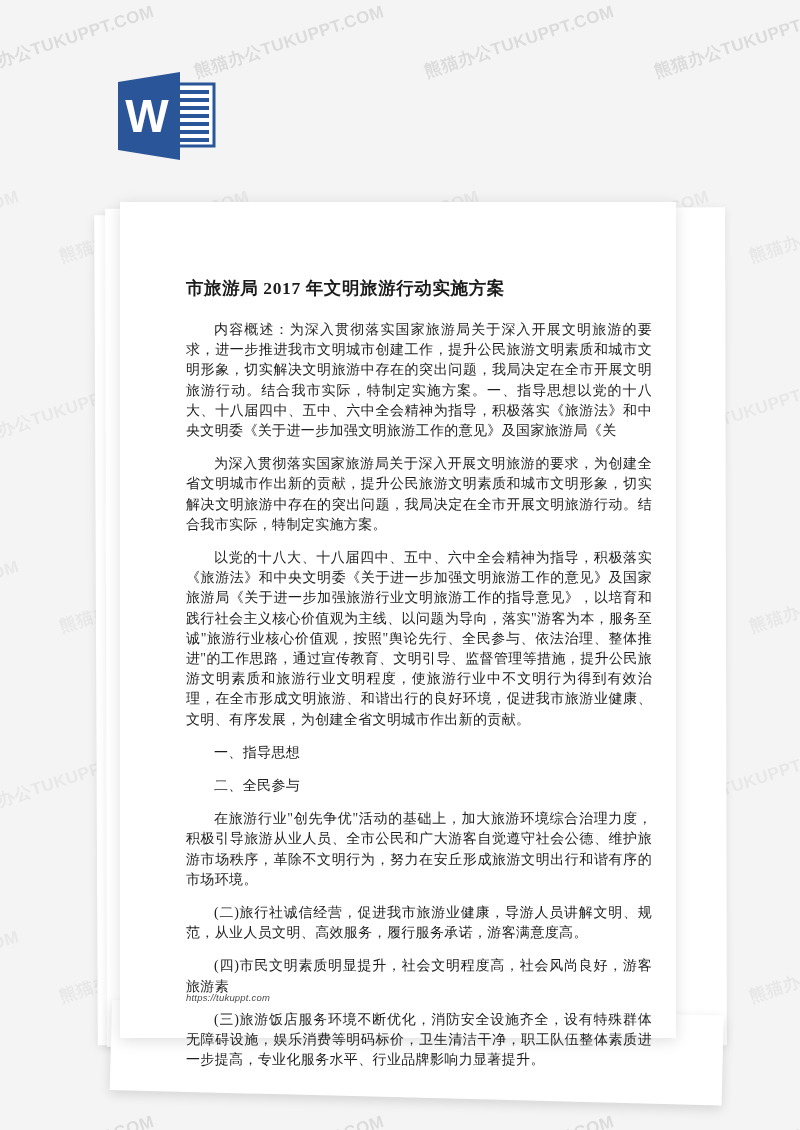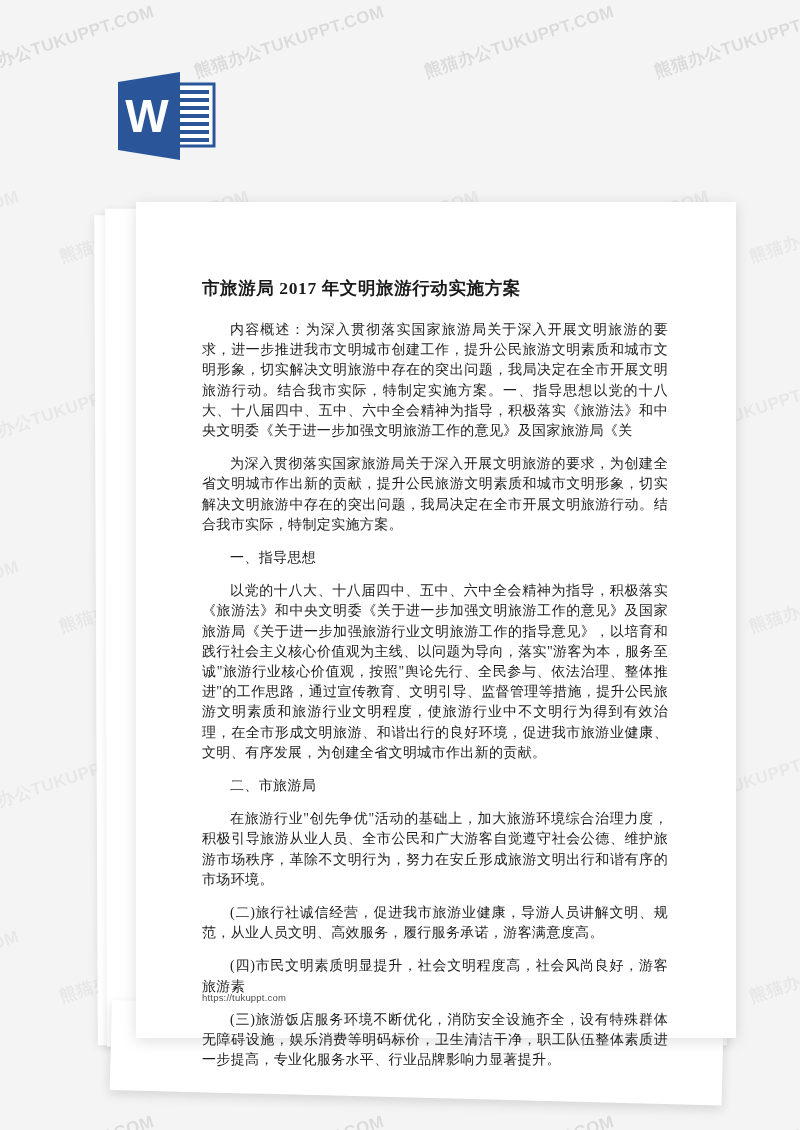--- a/index.html
+++ b/index.html
@@ -99,25 +99,24 @@
     top: 1000px;
     width: 612px;
     height: 90px;
     box-shadow: 0 4px 12px rgba(0,0,0,0.13);
     transform: rotate(1.45deg);
     transform-origin: left top;
   }
   #sheet-front {
     left: 120px;
     top: 202px;
-    width: 600px;
+    width: 556px;
     height: 836px;
     box-shadow: 0 3px 14px rgba(0,0,0,0.13);
     z-index: 3;
-    margin-left: 16px;
   }
 
   
   #doc-content {
     position: absolute;
     left: 0;
     top: 0;
     width: 600px;
     height: 836px;
     padding: 0;
@@ -157,20 +156,21 @@
   }
 
   #doc-url {
     position: absolute;
     left: 66px;
     top: 790px;
     font-family: "Liberation Sans", "DejaVu Sans", sans-serif;
     font-size: 9.5px;
     color: #4a4a4a;
     letter-spacing: 0.2px;
+    font-style: italic;
   }
 
   
   #watermark-front {
     position: absolute;
     inset: 0;
     z-index: 20;
     pointer-events: none;
     overflow: hidden;
   }
@@ -219,23 +219,23 @@
   <div class="sheet" id="sheet-tilted"></div>
 
   <div class="sheet" id="sheet-front">
     <div id="doc-content">
 
       <div id="doc-title">市旅游局 2017 年文明旅游行动实施方案</div>
 
       <div id="body-blocks">
         <p class="para">内容概述：为深入贯彻落实国家旅游局关于深入开展文明旅游的要求，进一步推进我市文明城市创建工作，提升公民旅游文明素质和城市文明形象，切实解决文明旅游中存在的突出问题，我局决定在全市开展文明旅游行动。结合我市实际，特制定实施方案。一、指导思想以党的十八大、十八届四中、五中、六中全会精神为指导，积极落实《旅游法》和中央文明委《关于进一步加强文明旅游工作的意见》及国家旅游局《关</p>
         <p class="para">为深入贯彻落实国家旅游局关于深入开展文明旅游的要求，为创建全省文明城市作出新的贡献，提升公民旅游文明素质和城市文明形象，切实解决文明旅游中存在的突出问题，我局决定在全市开展文明旅游行动。结合我市实际，特制定实施方案。</p>
+        <p class="para">以党的十八大、十八届四中、五中、六中全会精神为指导，积极落实《旅游法》和中央文明委《关于进一步加强文明旅游工作的意见》及国家旅游局《关于进一步加强旅游行业文明旅游工作的指导意见》，以培育和践行社会主义核心价值观为主线、以问题为导向，落实"游客为本，服务至诚"旅游行业核心价值观，按照"舆论先行、全民参与、依法治理、整体推进"的工作思路，通过宣传教育、文明引导、监督管理等措施，提升公民旅游文明素质和旅游行业文明程度，使旅游行业中不文明行为得到有效治理，在全市形成文明旅游、和谐出行的良好环境，促进我市旅游业健康、文明、有序发展，为创建全省文明城市作出新的贡献。</p>
         <p class="para heading">一、指导思想</p>
-        <p class="para">以党的十八大、十八届四中、五中、六中全会精神为指导，积极落实《旅游法》和中央文明委《关于进一步加强文明旅游工作的意见》及国家旅游局《关于进一步加强旅游行业文明旅游工作的指导意见》，以培育和践行社会主义核心价值观为主线、以问题为导向，落实"游客为本，服务至诚"旅游行业核心价值观，按照"舆论先行、全民参与、依法治理、整体推进"的工作思路，通过宣传教育、文明引导、监督管理等措施，提升公民旅游文明素质和旅游行业文明程度，使旅游行业中不文明行为得到有效治理，在全市形成文明旅游、和谐出行的良好环境，促进我市旅游业健康、文明、有序发展，为创建全省文明城市作出新的贡献。</p>
-        <p class="para heading">二、市旅游局</p>
+        <p class="para heading">二、全民参与</p>
         <p class="para">在旅游行业"创先争优"活动的基础上，加大旅游环境综合治理力度，积极引导旅游从业人员、全市公民和广大游客自觉遵守社会公德、维护旅游市场秩序，革除不文明行为，努力在安丘形成旅游文明出行和谐有序的市场环境。</p>
         <p class="para">(二)旅行社诚信经营，促进我市旅游业健康，导游人员讲解文明、规范，从业人员文明、高效服务，履行服务承诺，游客满意度高。</p>
         <p class="para">(四)市民文明素质明显提升，社会文明程度高，社会风尚良好，游客旅游素</p>
         <p class="para">(三)旅游饭店服务环境不断优化，消防安全设施齐全，设有特殊群体无障碍设施，娱乐消费等明码标价，卫生清洁干净，职工队伍整体素质进一步提高，专业化服务水平、行业品牌影响力显著提升。</p>
       </div>
 
       <div id="doc-url">https://tukuppt.com</div>
     </div>
   </div>
 </div>

